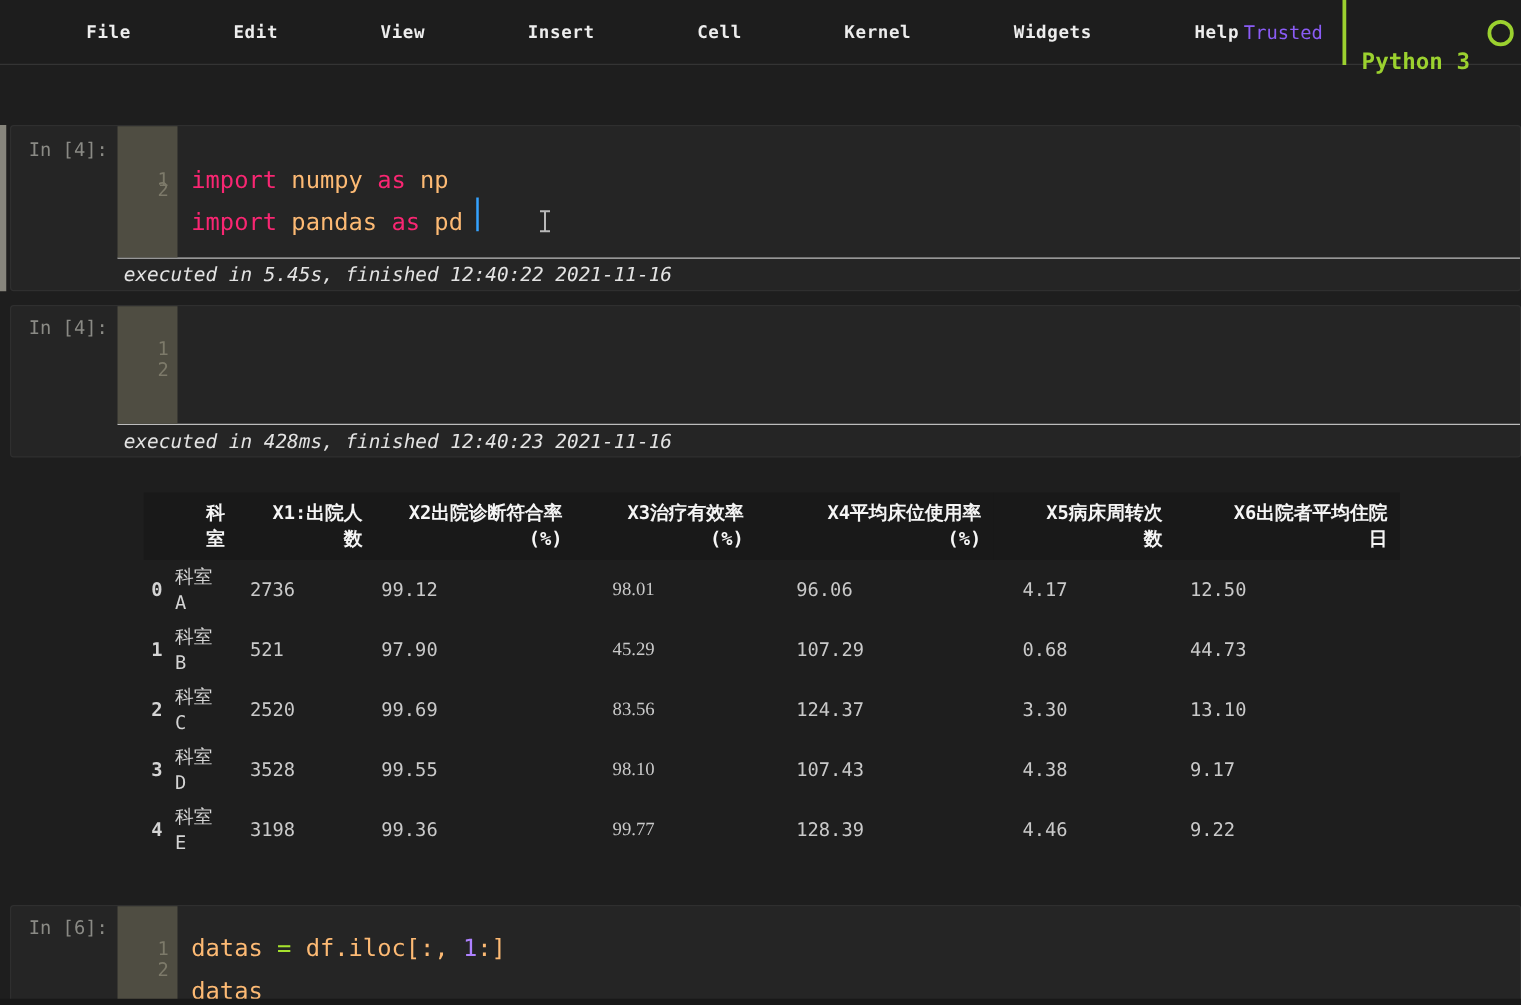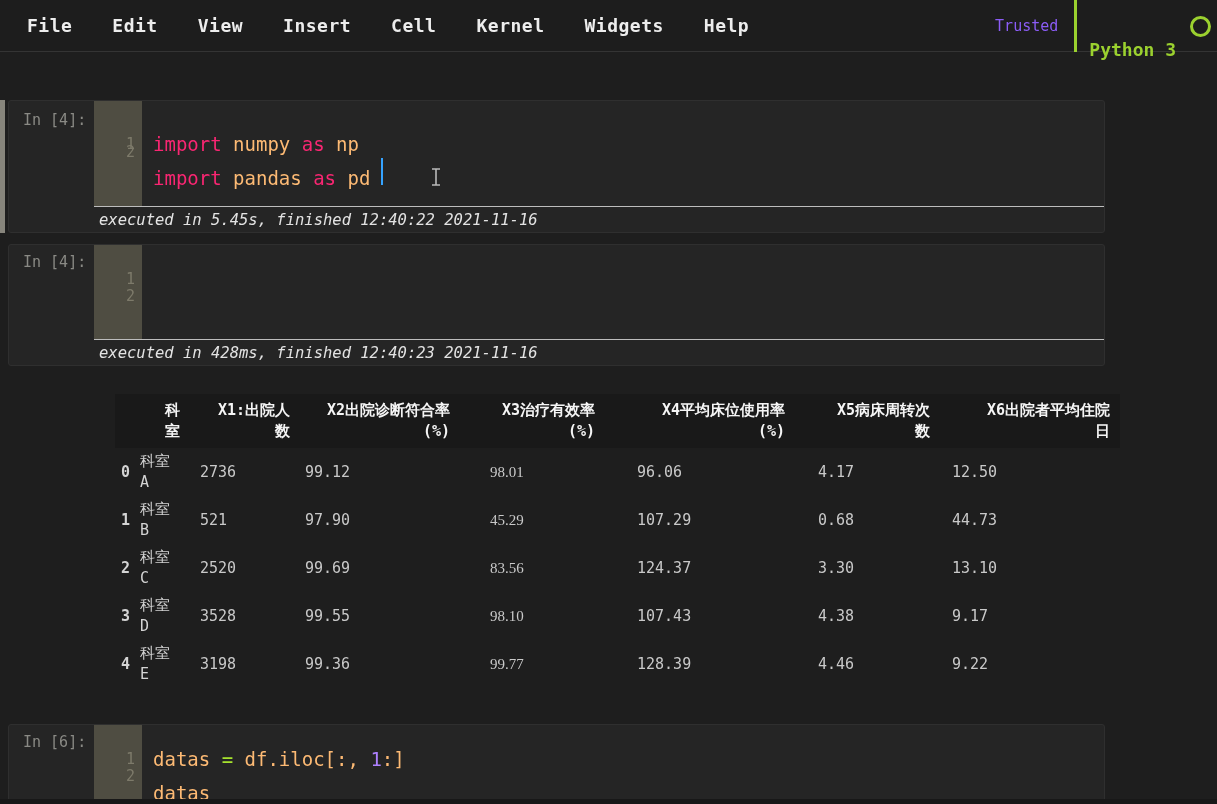--- a/index.html
+++ b/index.html
@@ -11,32 +11,32 @@
   }
 
   
   #menubar {
     position: absolute; left: 0; top: 0; width: 1217px; height: 52px;
     background: #1d1d1d; border-bottom: 1px solid #343434;
     display: flex; align-items: center;
   }
   .menu-items { display: flex; gap: 40px; padding-left: 27px; }
   .menu-item {
-    color: #ededed; font-size: 18px; font-weight: bold; cursor: pointer;
-    letter-spacing: 0.5px; white-space: nowrap;
+    color: #ededed; font-size: 14px; font-weight: bold; cursor: pointer;
+    letter-spacing: 0.5px; white-space: nowrap; margin-left: 42px;
   }
   .menubar-right { position: absolute; right: 0; top: 0; height: 52px; display: flex; align-items: center; }
   .trusted-label { color: #8b5cf6; font-size: 15px; margin-right: 16px; }
   .kernel-divider { width: 3px; height: 52px; background: #9bd12f; margin-right: 12px; }
   .kernel-name { color: #9bd12f; font-size: 18px; font-weight: bold; margin-right: 14px; white-space: nowrap; margin-top: 46px; }
   .kernel-status { width: 21px; height: 21px; border: 3px solid #9bd12f; border-radius: 50%; margin-right: 6px; background: transparent; }
 
   
   .cell {
-    position: absolute; left: 8px; width: 1097px;
+    position: absolute; left: 8px; width: 1209px;
     background: #252525; border: 1px solid #2f2f2f; border-radius: 3px;
   }
   .cell-selected-bar { position: absolute; left: 0; width: 5px; background: #87857c; }
   .prompt {
     position: absolute; left: 14px; top: 10px;
     color: #8a8a85; font-size: 15px; white-space: nowrap;
   }
   .input-area { position: relative; }
   .gutter {
     position: absolute; left: 85px; top: 0; bottom: 0; width: 48px;

